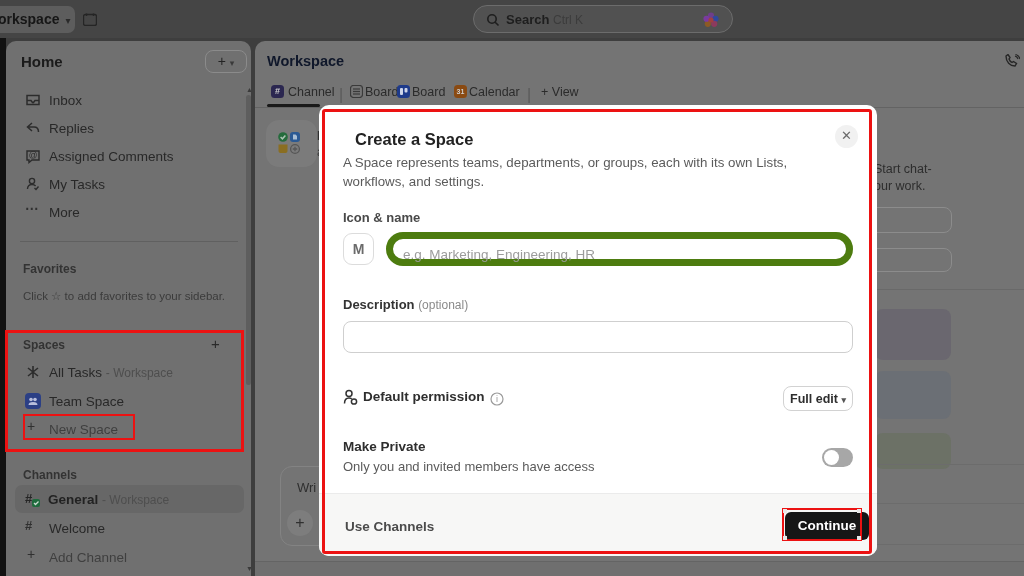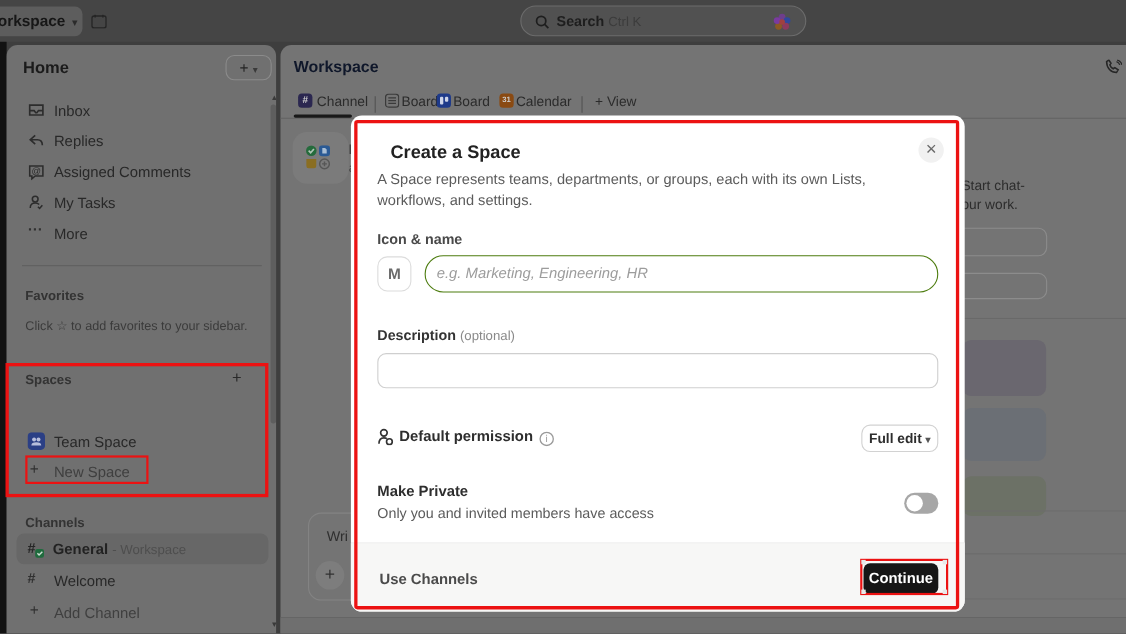--- a/index.html
+++ b/index.html
@@ -50,34 +50,34 @@
 
 
 #modal { left:319px; top:105px; width:558px; height:451px; background:#ffffff; border-radius:10px; }
 #modal .title { position:absolute; left:24px; top:25px; font-size:16.5px; font-weight:bold; color:#222222;margin-left:12px; }
 #closebtn { left:516px; top:20px; width:23px; height:23px; border-radius:50%; background:#f1f1f1;
   color:#6a6a6a; font-size:13px; text-align:center; line-height:22px; }
 #modal .sub { position:absolute; left:24px; top:49px; font-size:13.3px; color:#5b5b5b; line-height:18.5px; }
 #modal .flab { position:absolute; font-size:13px; font-weight:bold; color:#494949; }
 #mbox { left:24px; top:128px; width:31px; height:32px; border:1px solid #dcdcdc; border-radius:9px;
   color:#6b6b6b; font-size:14px; font-weight:bold; text-align:center; line-height:31px; }
-#nameinput { left:67px; top:127px; width:467px; height:34px; border:1px solid #4d7c0f; border-radius:17px;font-style:italic; }
+#nameinput { left:67px; top:127px; width:467px; height:34px; border:7px solid #4d7c0f; border-radius:17px; }
 #nameinput span { position:absolute; left:10px; top:8px; font-size:13.5px; color:#9c9c9c; }
 #descinput { left:24px; top:216px; width:510px; height:32px; border:1px solid #cfcfcf; border-radius:8px; }
 #permrow { left:24px; top:281px; width:510px; height:28px; }
 #permrow .bold { position:absolute; left:20px; top:3px; font-size:13.5px; font-weight:bold; color:#2e2e2e; }
 #fulledit { left:464px; top:281px; width:70px; height:25px; border:1px solid #d2d2d2; border-radius:8px;
   font-size:12.5px; font-weight:bold; color:#2e2e2e; text-align:center; line-height:24px; }
 #privlab { left:24px; top:334px; font-size:13.5px; font-weight:bold; color:#2e2e2e; }
 #privsub { left:24px; top:354px; font-size:13px; color:#5b5b5b; }
 #toggle { left:503px; top:343px; width:31px; height:19px; background:#a7a7a7; border-radius:10px; }
 #toggle .knob { position:absolute; left:2px; top:2px; width:15px; height:15px; background:#ffffff; border-radius:50%; }
 #mfooter { left:0px; top:388px; width:558px; height:63px; background:#f7f7f6; border-top:1px solid #ebebeb; border-radius:0 0 10px 10px; }
 #usetpl { left:26px; top:25px; font-size:13.5px; font-weight:bold; color:#4b4b4b; position:absolute; }
-#continue { left:466px; top:18px; width:68px; height:28px; background:#161616; border-radius:6px;
+#continue { left:466px; top:18px; width:84px; height:28px; background:#161616; border-radius:6px;
   color:#ffffff; font-size:13.5px; font-weight:bold; text-align:center; line-height:28px; position:absolute; }
 
 
 .red { position:absolute; border:3px solid #ec1212; }
 #red-modal { left:322px; top:109px; width:550px; height:445px; border-radius:3px; }
 #red-spaces { left:5px; top:330px; width:239px; height:122px; }
 #red-newspace { left:23px; top:414px; width:112px; height:26px; border-width:2.5px; }
 #red-continue { left:782px; top:508px; width:80px; height:33px; border-width:2px; }
 svg { display:block; }
 </style>
@@ -156,20 +156,28 @@
       <span class="lab">More</span>
     </div>
 
   <div class="abs" style="left:14px; top:200px; width:218px; height:1px; background:#606060"></div>
   <div class="seclab" style="top:221px">Favorites</div>
   <div class="abs" style="left:17px; top:248px; font-size:11.5px; color:#3b3b3b">Click ☆ to add favorites to your sidebar.</div>
 
   <div class="seclab" style="top:297px; left:17px; top:297px">Spaces</div>
   <div class="abs" style="left:205px; top:294px; font-size:15px; color:#2a2a2a">+</div>
 
+  <div class="srow" style="top:317px">
+      <span class="ic">
+    <svg width="16" height="16" viewBox="0 0 16 16">
+          <path d="M8 2 v12 M3 4 l10 8 M13 4 l-10 8" stroke="#2c2c2c" stroke-width="1.6"></path>
+        </svg>
+  </span>
+      <span class="lab"><b style="font-weight:normal">All Tasks</b> <span class="sub">- Workspace</span></span>
+    </div>
   <div class="srow" style="top:346px">
       <span class="ic">
     <svg width="16" height="16" viewBox="0 0 16 16">
           <rect x="0" y="0" width="16" height="16" rx="4" fill="#2b3f85"></rect>
           <circle cx="6" cy="6.5" r="1.8" fill="#b8bedb"></circle>
           <circle cx="10" cy="6.5" r="1.8" fill="#b8bedb"></circle>
           <path d="M3.5 12 c0-2 1.5-3 4.5-3 s4.5 1 4.5 3 z" fill="#b8bedb"></path>
         </svg>
   </span>
       <span class="lab">Team Space</span>

